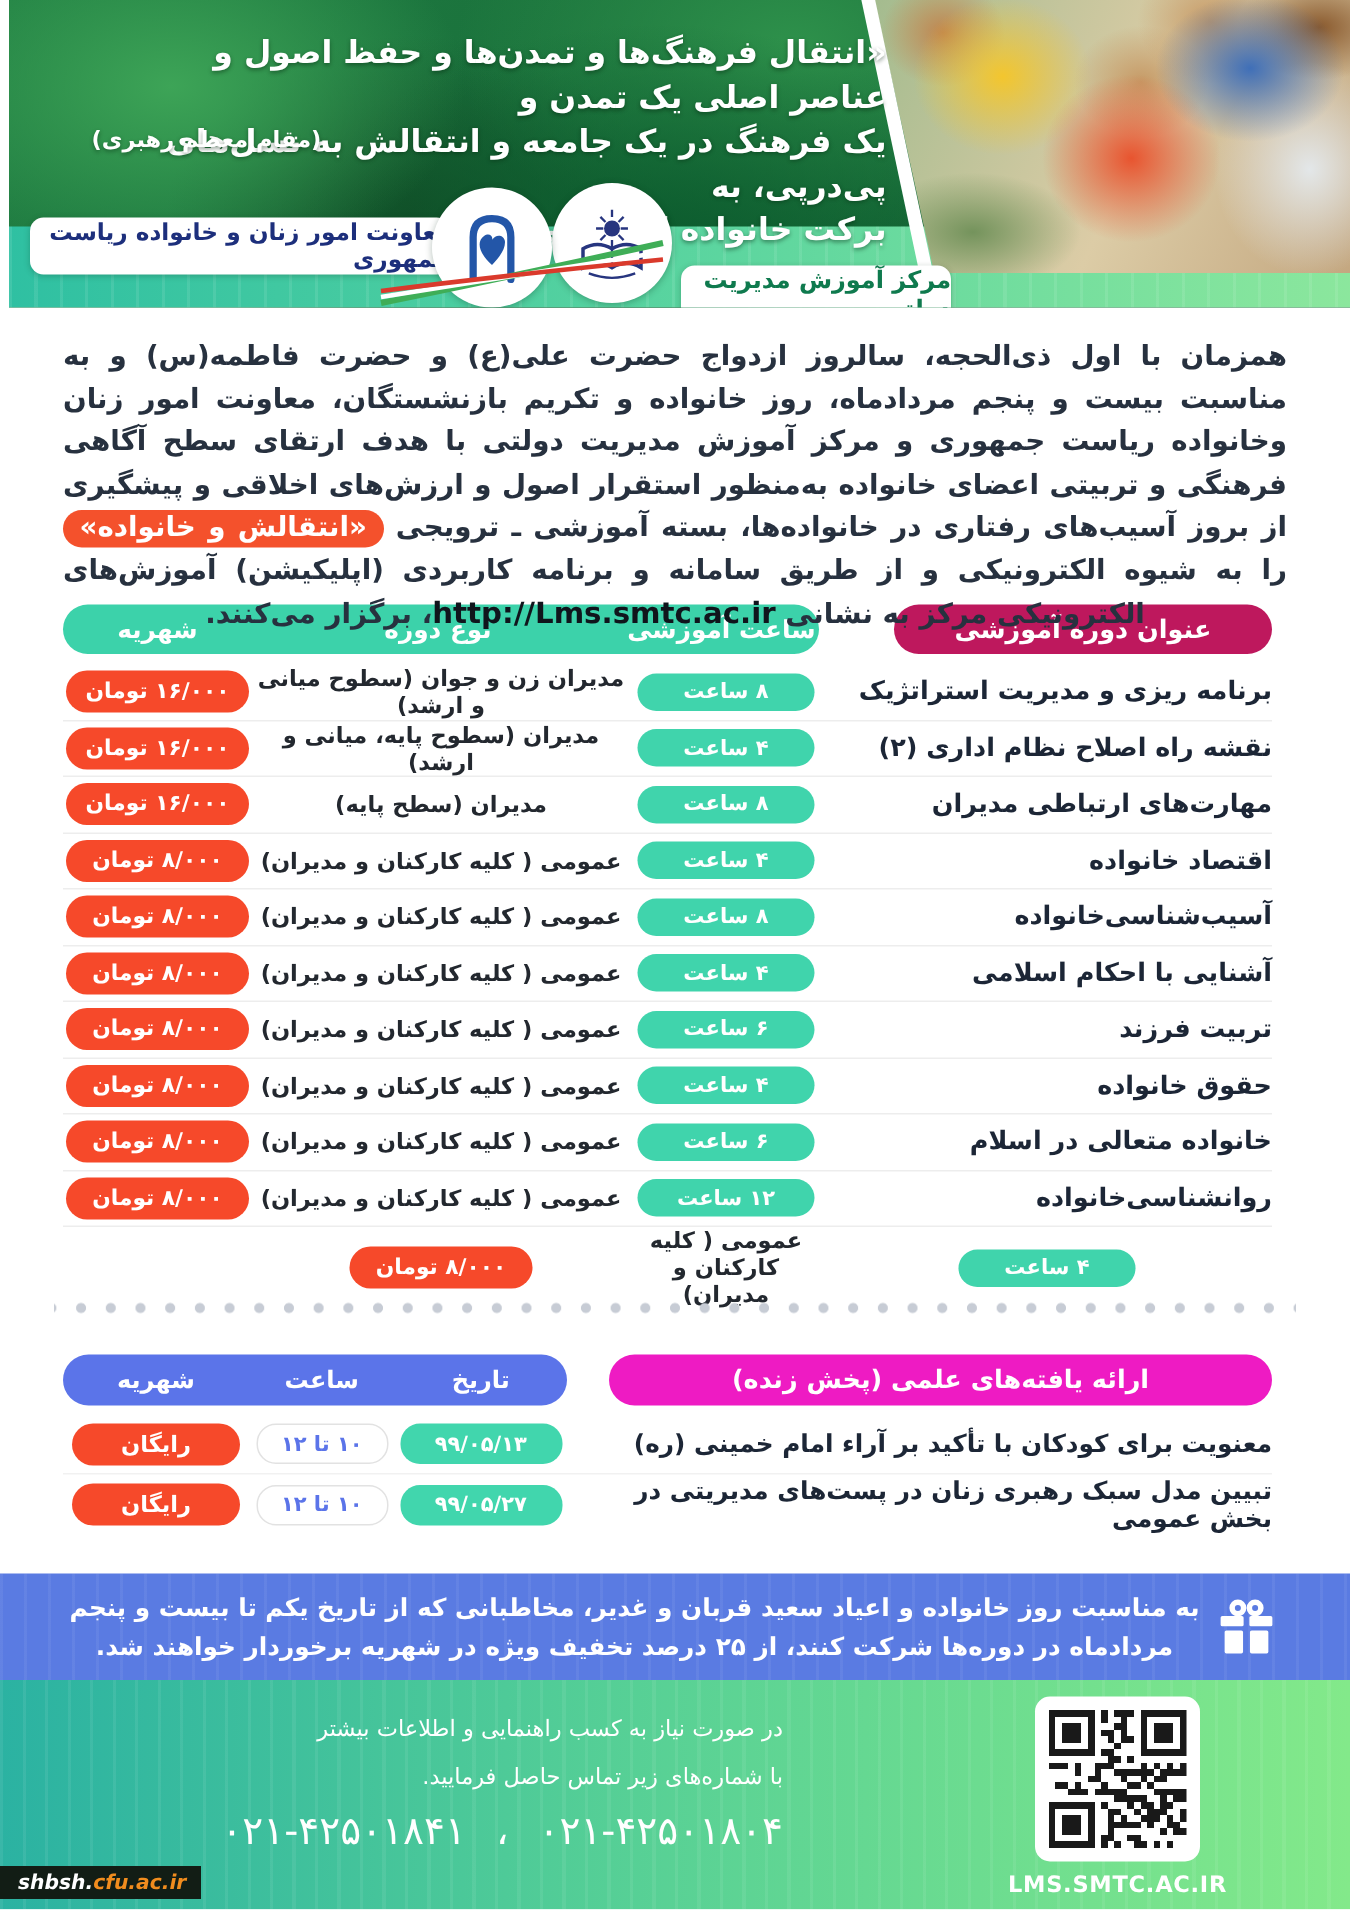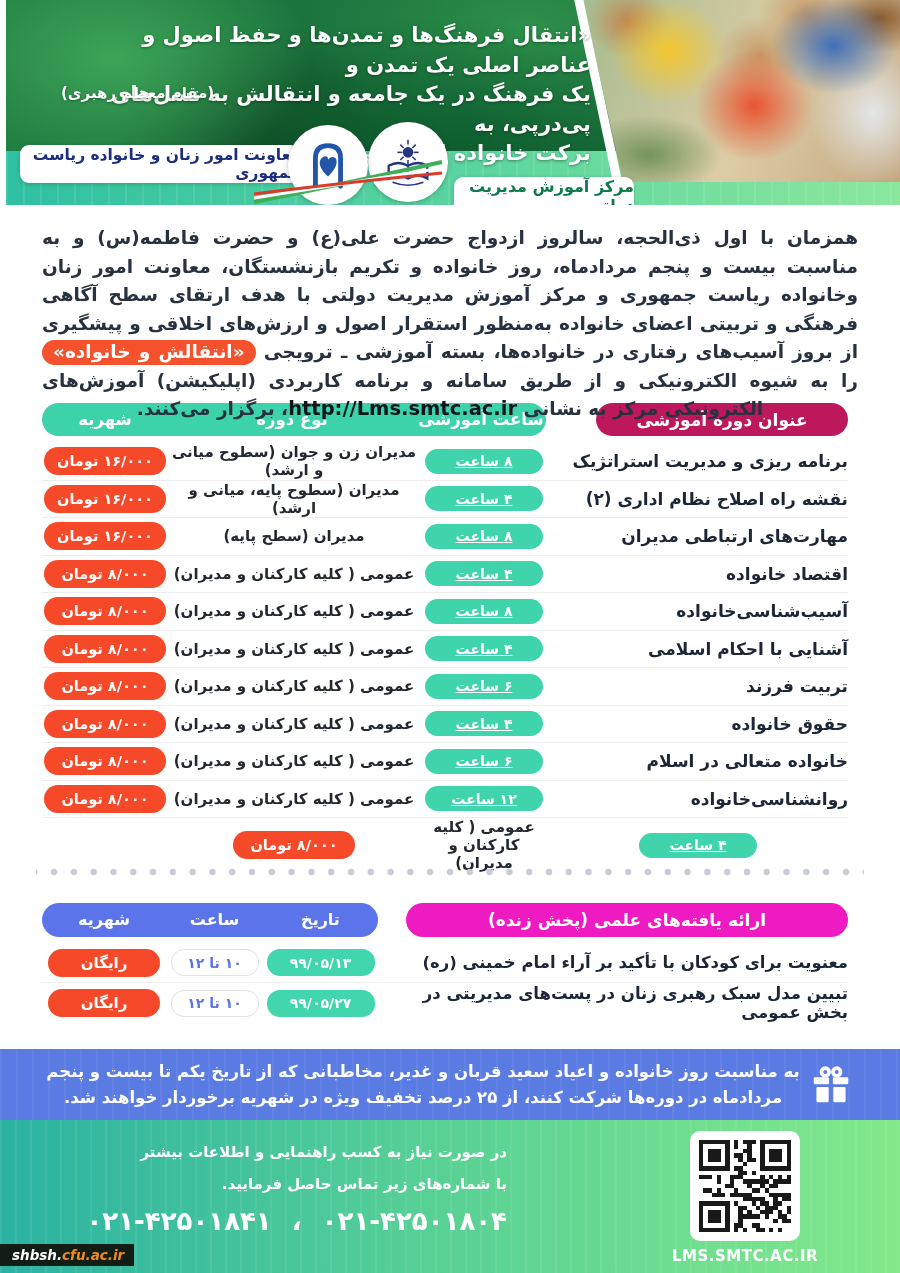--- a/index.html
+++ b/index.html
@@ -70,21 +70,21 @@
   .pillB { flex:1; height:33px; background:#3cd2aa; border-radius:17px; color:#fff;
     font-size:16.5px; font-weight:bold; display:grid; grid-template-columns:130px 1fr 126px;
     align-items:center; }
   .pillB span { text-align:center; }
   .t1-rows { margin-top:7px; }
   .t1-row { display:grid; grid-template-columns:300px 128px 1fr 126px; align-items:center;
     height:37.5px; border-bottom:1px solid #ededed; }
   .c-title { font-size:17px; font-weight:bold; color:#1c2636; text-align:right; padding-left:6px; }
   .c-hours, .c-fee, .c-type { display:flex; align-items:center; justify-content:center; }
   .pill-hours { width:118px; height:25px; background:#40d4ac; border-radius:13px; color:#fff;
-    font-size:14px; font-weight:bold; display:flex; align-items:center; justify-content:center;text-decoration:underline; }
+    font-size:14px; font-weight:bold; display:flex; align-items:center; justify-content:center; }
   .c-type { font-size:15px; font-weight:bold; color:#23282f; text-align:center; }
   .pill-fee { width:122px; height:28px; background:#f6492a; border-radius:14px; color:#fff;
     font-size:14.5px; font-weight:bold; display:flex; align-items:center; justify-content:center; }
 
   
   .dots { position:absolute; top:867px; left:36px; right:36px; height:10px;
     background-image:radial-gradient(circle, #c7ccd5 3.1px, rgba(199,204,213,0) 3.6px);
     background-size:19.8px 10px; background-repeat:repeat-x; background-position:center; }
 
   
@@ -117,22 +117,22 @@
       #5a7be2;
     display:flex; align-items:center; justify-content:center; gap:8px; padding:0 34px; }
   .gift-icon { width:46px; height:46px; flex:0 0 auto; }
   .banner-text { color:#fff; font-size:16.5px; font-weight:bold; line-height:26px; text-align:center; }
 
   
   .footer { position:absolute; top:1120px; left:0; width:900px; height:153px;
     background:
       repeating-linear-gradient(90deg, rgba(255,255,255,.07) 0 2px, rgba(255,255,255,0) 2px 15px),
       linear-gradient(to right, #2bb2a2 0%, #55cf96 45%, #83e98a 100%); }
-  .footer-info { position:absolute; top:16px; right:393px; width:420px; text-align:right;
-    color:#fff; font-weight:bold; }
+  .footer-info { position:absolute; top:16px; right:378px; width:420px; text-align:right;
+    color:#fff; font-weight:normal; }
   .footer-line { font-size:15px; line-height:32px; }
   .footer-phones { margin-top:6px; font-size:26px; display:flex; justify-content:flex-start;
     gap:20px; align-items:center; letter-spacing:.5px; }
   .phone-num { direction:ltr; unicode-bidi:isolate; }
   .qr-box { position:absolute; top:11px; left:690px; width:110px; height:110px; background:#fff;
     border-radius:10px; padding:9px; }
   .qr-box svg { width:100%; height:100%; fill:#191919; }
   .qr-label { position:absolute; top:127px; left:668px; width:154px; text-align:center;
     color:#fff; font-weight:bold; font-size:15px; letter-spacing:.5px; direction:ltr; }
   .watermark { position:absolute; bottom:7px; left:0; height:22px; padding:2px 10px 2px 12px;

